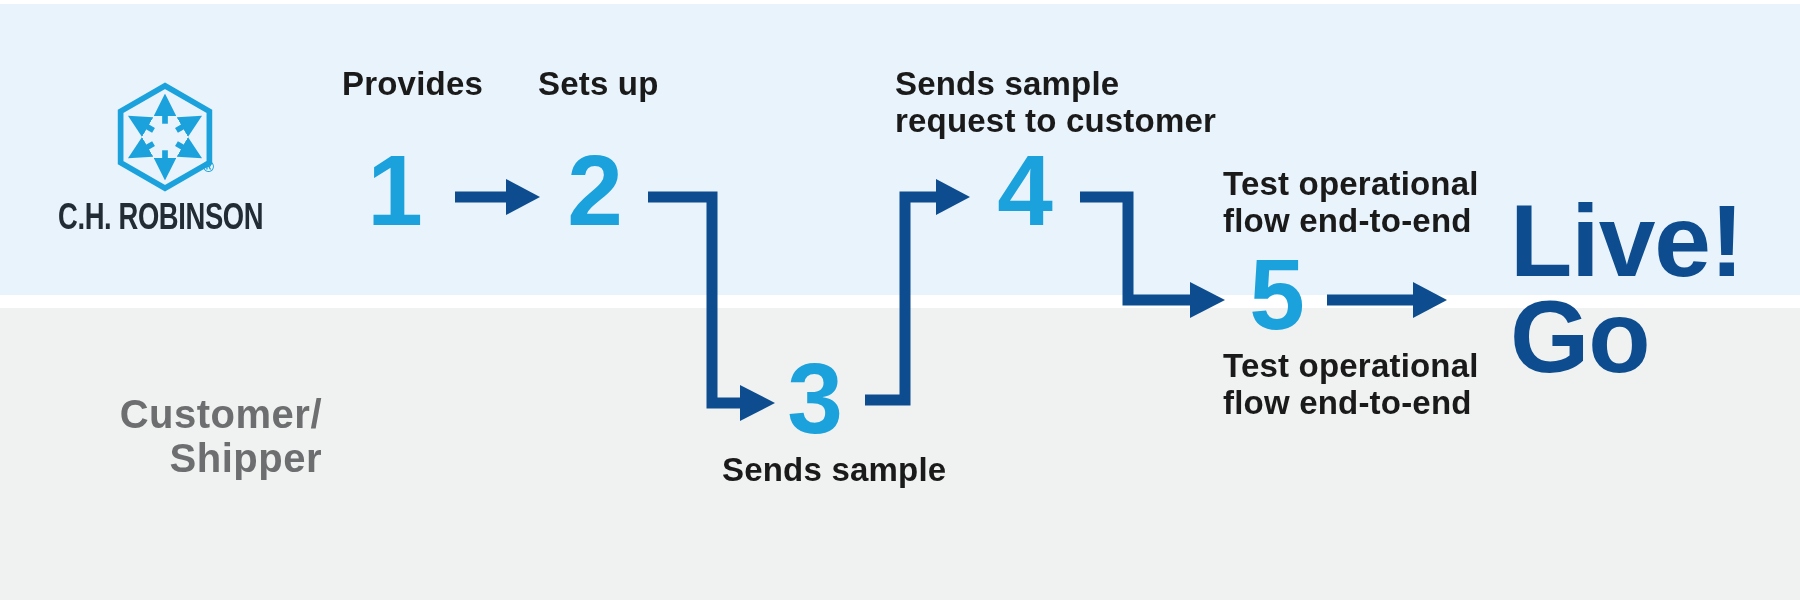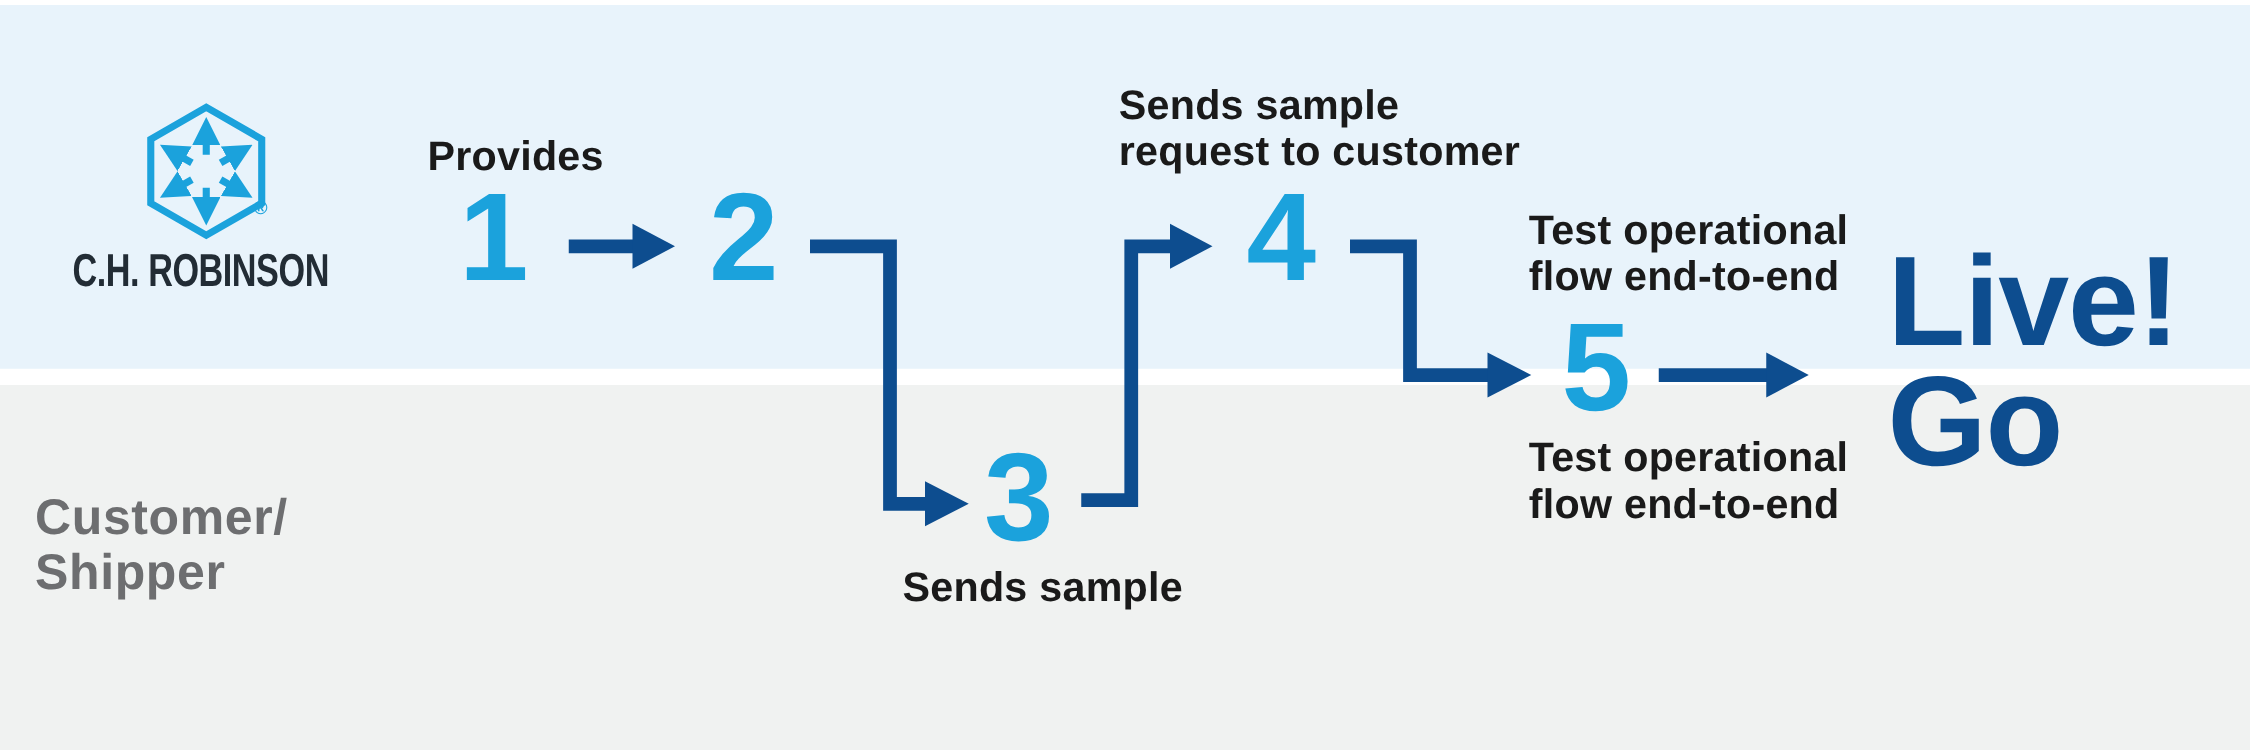--- a/index.html
+++ b/index.html
@@ -69,21 +69,21 @@
   
   .step-label {
     position: absolute;
     font-size: 33px;
     font-weight: bold;
     line-height: 1.12;
     letter-spacing: 0.2px;
     color: var(--c-label-text, #1A1A1A);
     white-space: nowrap;
   }
-  .pos-l1  { left: 342px;  top: 66px; margin-top: 41px; }
+  .pos-l1  { left: 342px;  top: 66px; }
   .pos-l2  { left: 538px;  top: 66px; }
   .pos-l4  { left: 895px;  top: 66px; }
   .pos-l3  { left: 722px;  top: 452px; }
   .pos-l5a { left: 1223px; top: 166px; }
   .pos-l5b { left: 1223px; top: 348px; }
 
   
   .step-num {
     position: absolute;
     width: 120px;
@@ -111,21 +111,21 @@
     color: var(--c-navy, #0D4D8F);
     white-space: nowrap;
   }
 
   
   .customer-label {
     position: absolute;
     left: 28px;
     top: 392px;
     width: 294px;
-    text-align: left;
+    text-align: right;
     font-size: 40px;
     font-weight: bold;
     line-height: 1.1;
     letter-spacing: 0.5px;
     color: var(--c-customer-text, #6D6E70);
   }
 
   
   .arrows {
     position: absolute;
@@ -171,20 +171,21 @@
     <div>Customer/</div>
     <div>Shipper</div>
   </div>
 
   <div class="step-label pos-l1">
     <div>Provides</div>
   </div>
   <div class="step-num pos-n1">1</div>
 
   <div class="step-label pos-l2">
+    <div>Sets up</div>
   </div>
   <div class="step-num pos-n2">2</div>
 
   <div class="step-num pos-n3">3</div>
   <div class="step-label pos-l3">
     <div>Sends sample</div>
   </div>
 
   <div class="step-label pos-l4">
     <div>Sends sample</div>

